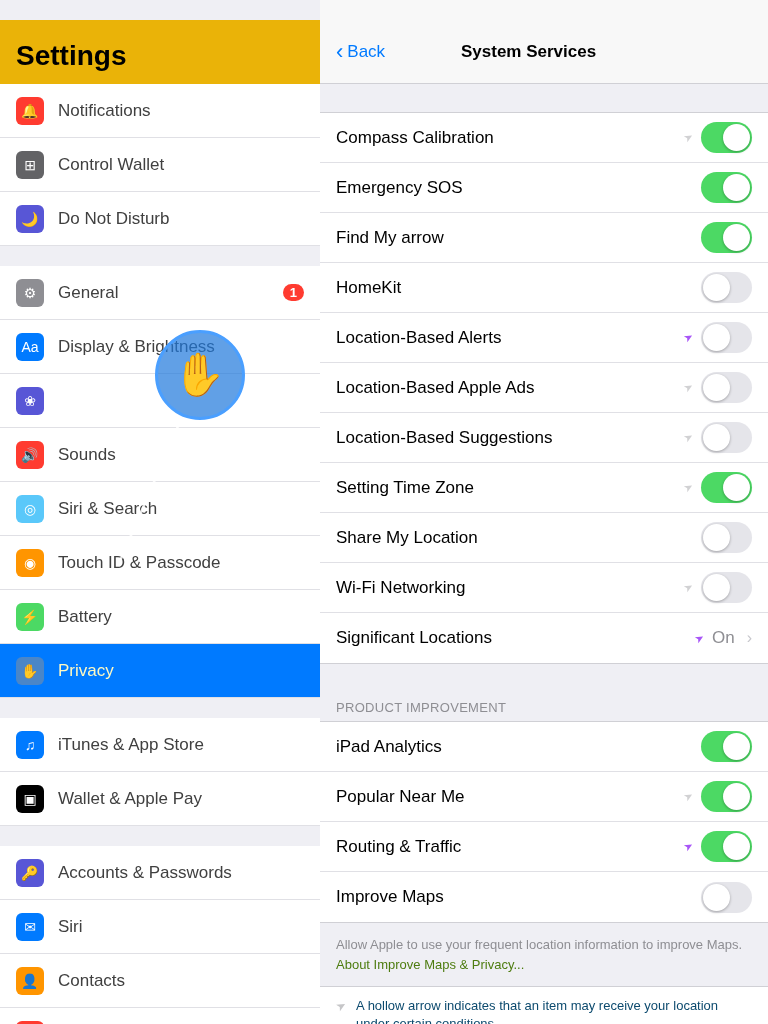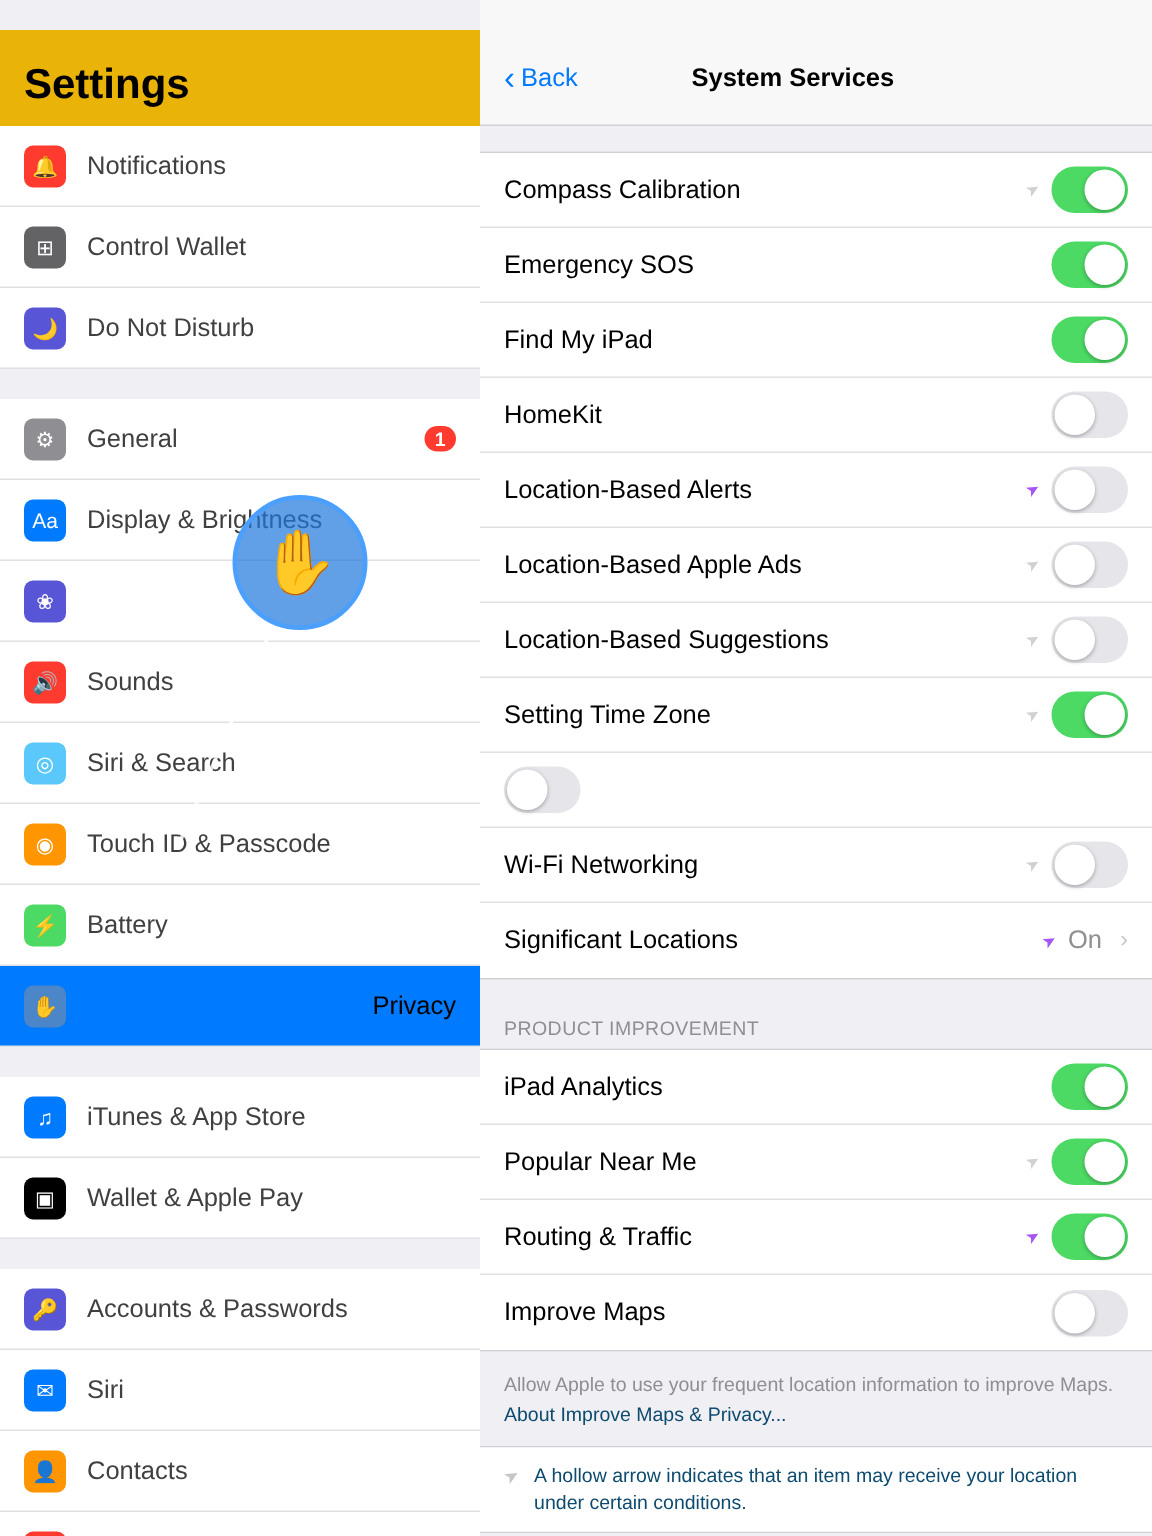--- a/index.html
+++ b/index.html
@@ -5,41 +5,41 @@
     * { box-sizing: border-box; margin: 0; padding: 0; }
     body { font-family: -apple-system, 'SF Pro Text', 'Helvetica Neue', Arial, sans-serif; background: #efeff4; display: flex; width: 768px; height: 1024px; overflow: hidden; position: relative; }
 
     
     .sidebar { width: 320px; background: #efeff4; flex-shrink: 0; display: flex; flex-direction: column; }
     .sidebar-header { padding: 20px 16px 12px; background: #eab308; }
     .sidebar-title { font-size: 28px; font-weight: 700; color: #000; }
     .sidebar-list { flex: 1; overflow: hidden; }
     .sidebar-item { display: flex; align-items: center; padding: 0 16px; height: 54px; background: #fff; border-bottom: 1px solid #e0e0e5; cursor: pointer; position: relative; }
     .sidebar-item.selected { background: #007aff; }
-    .sidebar-item.selected .sidebar-item-label { color: #000000; text-align: right; }
+    .sidebar-item.selected .sidebar-item-label { color: #fef9c3; }
     .sidebar-item-icon { width: 28px; height: 28px; border-radius: 6px; display: flex; align-items: center; justify-content: center; margin-right: 14px; flex-shrink: 0; font-size: 16px; }
     .sidebar-item-label { font-size: 17px; color: #404040; flex: 1; }
     .sidebar-badge { background: #ff3b30; color: #fff; border-radius: 10px; font-size: 13px; font-weight: 600; padding: 1px 7px; min-width: 20px; text-align: center; }
     .sidebar-separator { height: 20px; background: #efeff4; }
 
     
     .main-content { flex: 1; background: #efeff4; overflow: hidden; position: relative; }
 
     
     .nav-bar { height: 64px; background: rgba(248,248,248,0.95); border-bottom: 1px solid #d0d0d5; display: flex; align-items: center; padding: 0 16px; }
     .nav-back { display: flex; align-items: center; color: #007aff; font-size: 17px; cursor: pointer; }
     .nav-back-chevron { font-size: 22px; margin-right: 4px; color: #007aff; }
     .nav-title { font-size: 17px; font-weight: 700; color: #000; flex: 1; text-align: center; }
     .nav-spacer { width: 80px; }
 
     
     .scroll-content { height: calc(1024px - 64px); overflow-y: auto; padding-bottom: 20px; }
 
     
-    .table-section { margin: 17px 0 0; }
+    .table-section { margin: 28px 0 0; }
     .section-header { font-size: 13px; color: #8e8e93; text-transform: uppercase; padding: 8px 16px 6px; letter-spacing: 0.3px; }
     .table-group { background: #fff; border-top: 1px solid #d0d0d5; border-bottom: 1px solid #d0d0d5; }
     .table-row { display: flex; align-items: center; padding: 0 16px; min-height: 50px; border-bottom: 1px solid #e0e0e5; position: relative; background: #fff; }
     .table-row:last-child { border-bottom: none; }
     .row-label { font-size: 17px; color: #000; flex: 1; padding: 12px 0; }
     .row-right { display: flex; align-items: center; gap: 8px; }
     .location-arrow { font-size: 13px; }
     .arrow-gray { color: #8e8e93; }
     .arrow-purple { color: #a855f7; }
 
@@ -50,21 +50,21 @@
     .toggle-knob { width: 27px; height: 27px; background: #fff; border-radius: 50%; position: absolute; top: 2px; transition: left 0.2s; box-shadow: 0 1px 3px rgba(0,0,0,0.3); }
     .toggle.on .toggle-knob { left: 22px; }
     .toggle.off .toggle-knob { left: 2px; }
 
     
     .row-value { font-size: 17px; color: #8e8e93; }
     .row-chevron { font-size: 16px; color: #c7c7cc; margin-left: 4px; }
 
     
     .footer-text { padding: 12px 16px; font-size: 13px; color: #8e8e93; line-height: 1.5; }
-    .footer-link { color: #0c4a6e; text-decoration: none; }
+    .footer-link { color: #4d7c0f; text-decoration: none; }
 
     
     .hand-cursor { position: absolute; top: 330px; left: 155px; width: 90px; height: 90px; border-radius: 50%; background: rgba(30, 120, 220, 0.7); border: 3px solid #4a9fff; display: flex; align-items: center; justify-content: center; z-index: 100; pointer-events: none; }
     .hand-emoji { font-size: 42px; color: #fff; line-height: 1; }
 
     
     .icon-notifications { background: #ff3b30; }
     .icon-control { background: #636366; }
     .icon-disturb { background: #5856d6; }
     .icon-general { background: #8e8e93; }
@@ -188,21 +188,21 @@
           </div>
           <div class="table-row">
             <span class="row-label">Emergency SOS</span>
             <div class="row-right">
               <div class="toggle on">
                 <div class="toggle-knob"></div>
               </div>
             </div>
           </div>
           <div class="table-row">
-            <span class="row-label">Find My iPad</span>
+            <span class="row-label">Find My arrow</span>
             <div class="row-right">
               <div class="toggle on">
                 <div class="toggle-knob"></div>
               </div>
             </div>
           </div>
           <div class="table-row">
             <span class="row-label">HomeKit</span>
             <div class="row-right">
               <div class="toggle off">
@@ -240,20 +240,21 @@
           <div class="table-row">
             <span class="row-label">Setting Time Zone</span>
             <div class="row-right">
               <span class="location-arrow arrow-gray" style="opacity: 0.4; font-size: 11px; transform: rotate(-30deg); display: inline-block;">➤</span>
               <div class="toggle on">
                 <div class="toggle-knob"></div>
               </div>
             </div>
           </div>
           <div class="table-row">
+            <span class="row-label">Share My Location</span>
             <div class="row-right">
               <div class="toggle off">
                 <div class="toggle-knob"></div>
               </div>
             </div>
           </div>
           <div class="table-row">
             <span class="row-label">Wi-Fi Networking</span>
             <div class="row-right">
               <span class="location-arrow arrow-gray" style="opacity: 0.4; font-size: 11px; transform: rotate(-30deg); display: inline-block;">➤</span>

